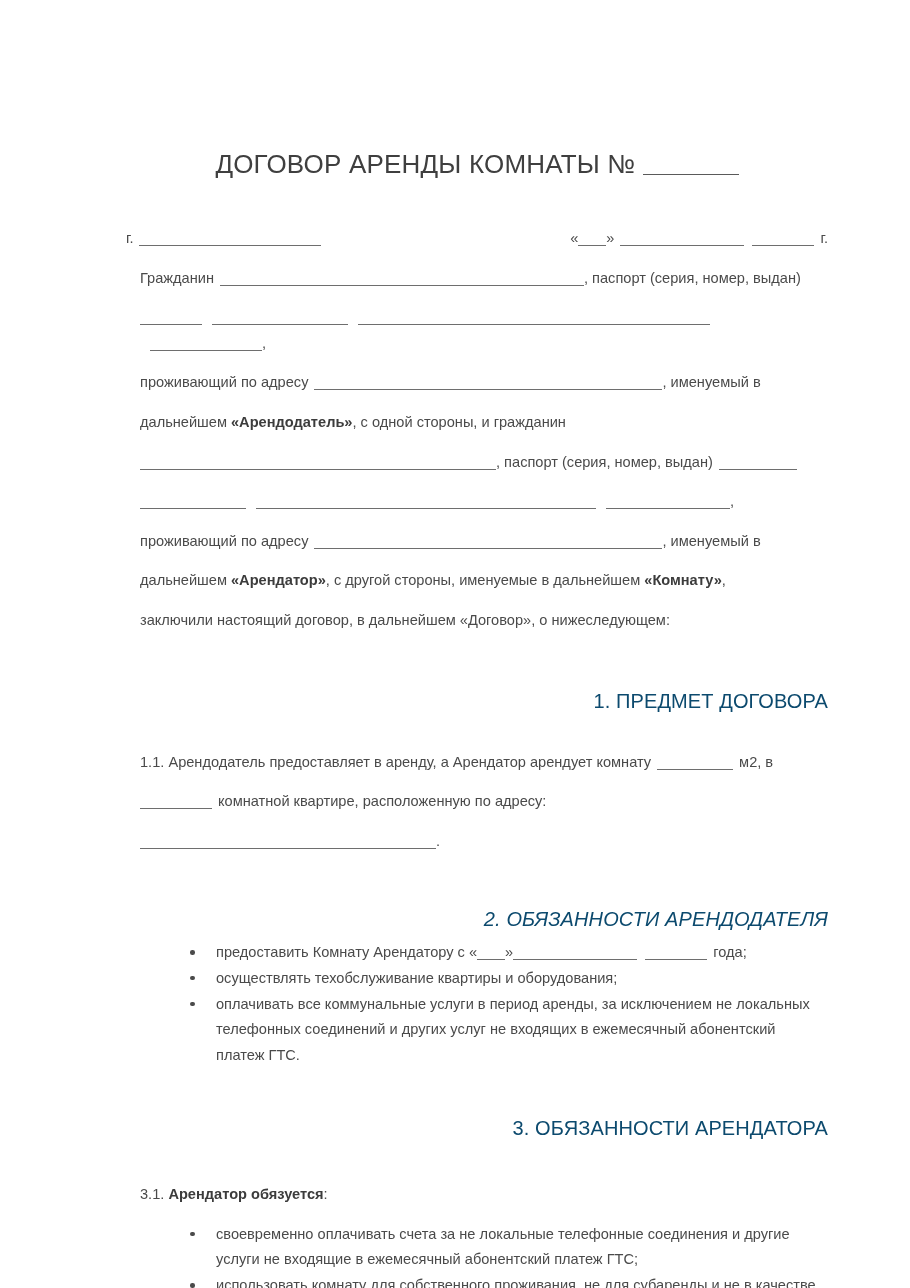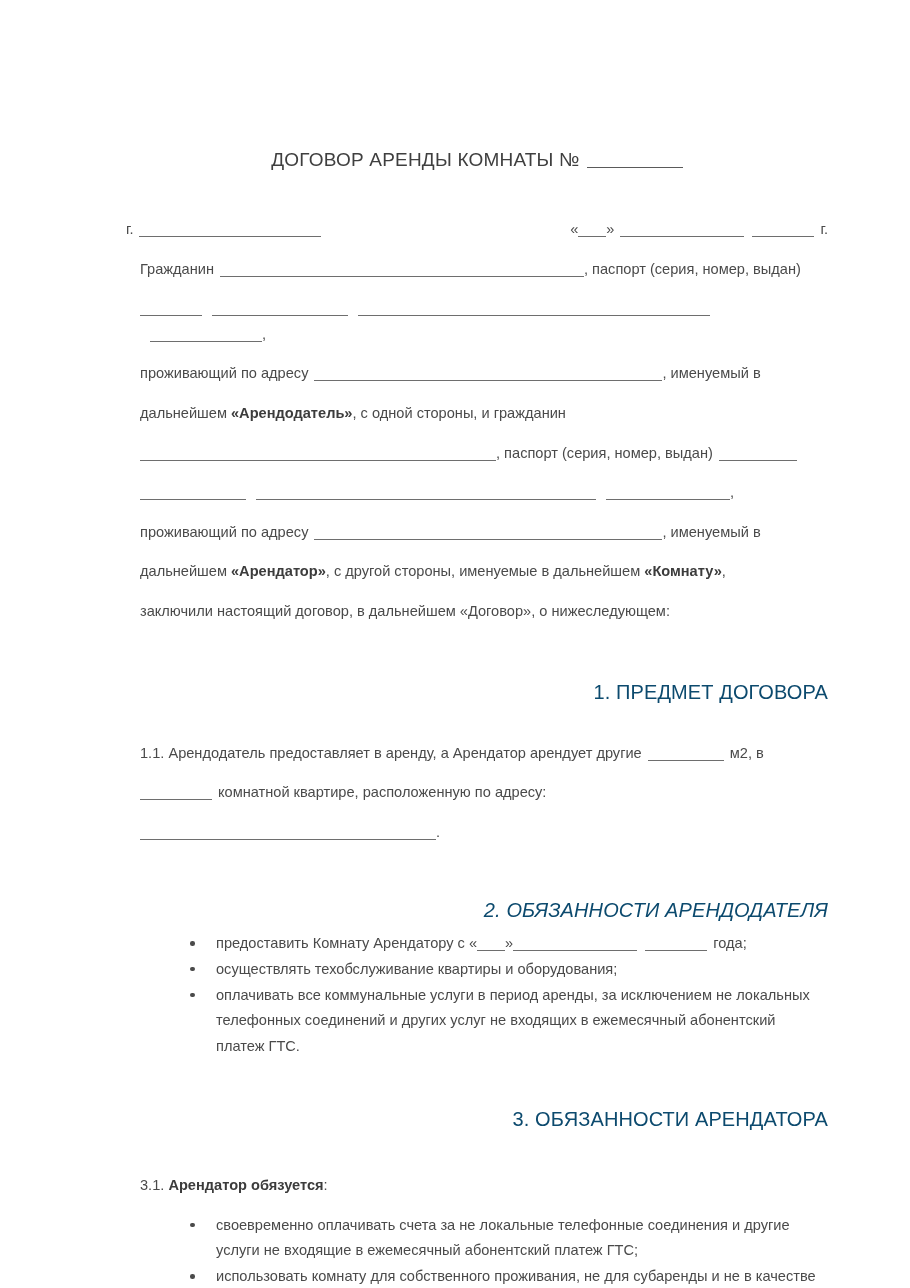--- a/index.html
+++ b/index.html
@@ -20,21 +20,21 @@
   }
   .content {
     position: absolute;
     left: 126px;
     top: 0;
     width: 702px;
   }
 
   
   .doc-title {
-    font-size: 19px;
+    font-size: 26px;
     font-weight: 400;
     color: #3f3f3f;
     text-align: center;
     letter-spacing: 0.2px;
     margin: 0;
     padding-top: 149px;
     white-space: nowrap;
   }
   .doc-title .blank {
     display: inline-block;
@@ -174,21 +174,21 @@
       </div>
 
       <div class="para">заключили настоящий договор, в дальнейшем «Договор», о нижеследующем:</div>
     </div>
 
     <h2 class="section-title sec1-title">1. ПРЕДМЕТ ДОГОВОРА</h2>
 
     <div class="sec-body">
       <div class="para">
         <span>1.1.</span>
-        <span>Арендодатель предоставляет в аренду, а Арендатор арендует другие</span><span class="u" style="width:76px;margin-left:6px;margin-right:6px"></span><span>м2, в</span>
+        <span>Арендодатель предоставляет в аренду, а Арендатор арендует комнату</span><span class="u" style="width:76px;margin-left:6px;margin-right:6px"></span><span>м2, в</span>
       </div>
       <div class="para">
         <span class="u" style="width:72px;margin-right:6px"></span><span>комнатной квартире, расположенную по адресу:</span>
       </div>
       <div class="para">
         <span class="u" style="width:296px"></span><span>.</span>
       </div>
     </div>
 
     <h2 class="section-title sec2-title">2. ОБЯЗАННОСТИ АРЕНДОДАТЕЛЯ</h2>

